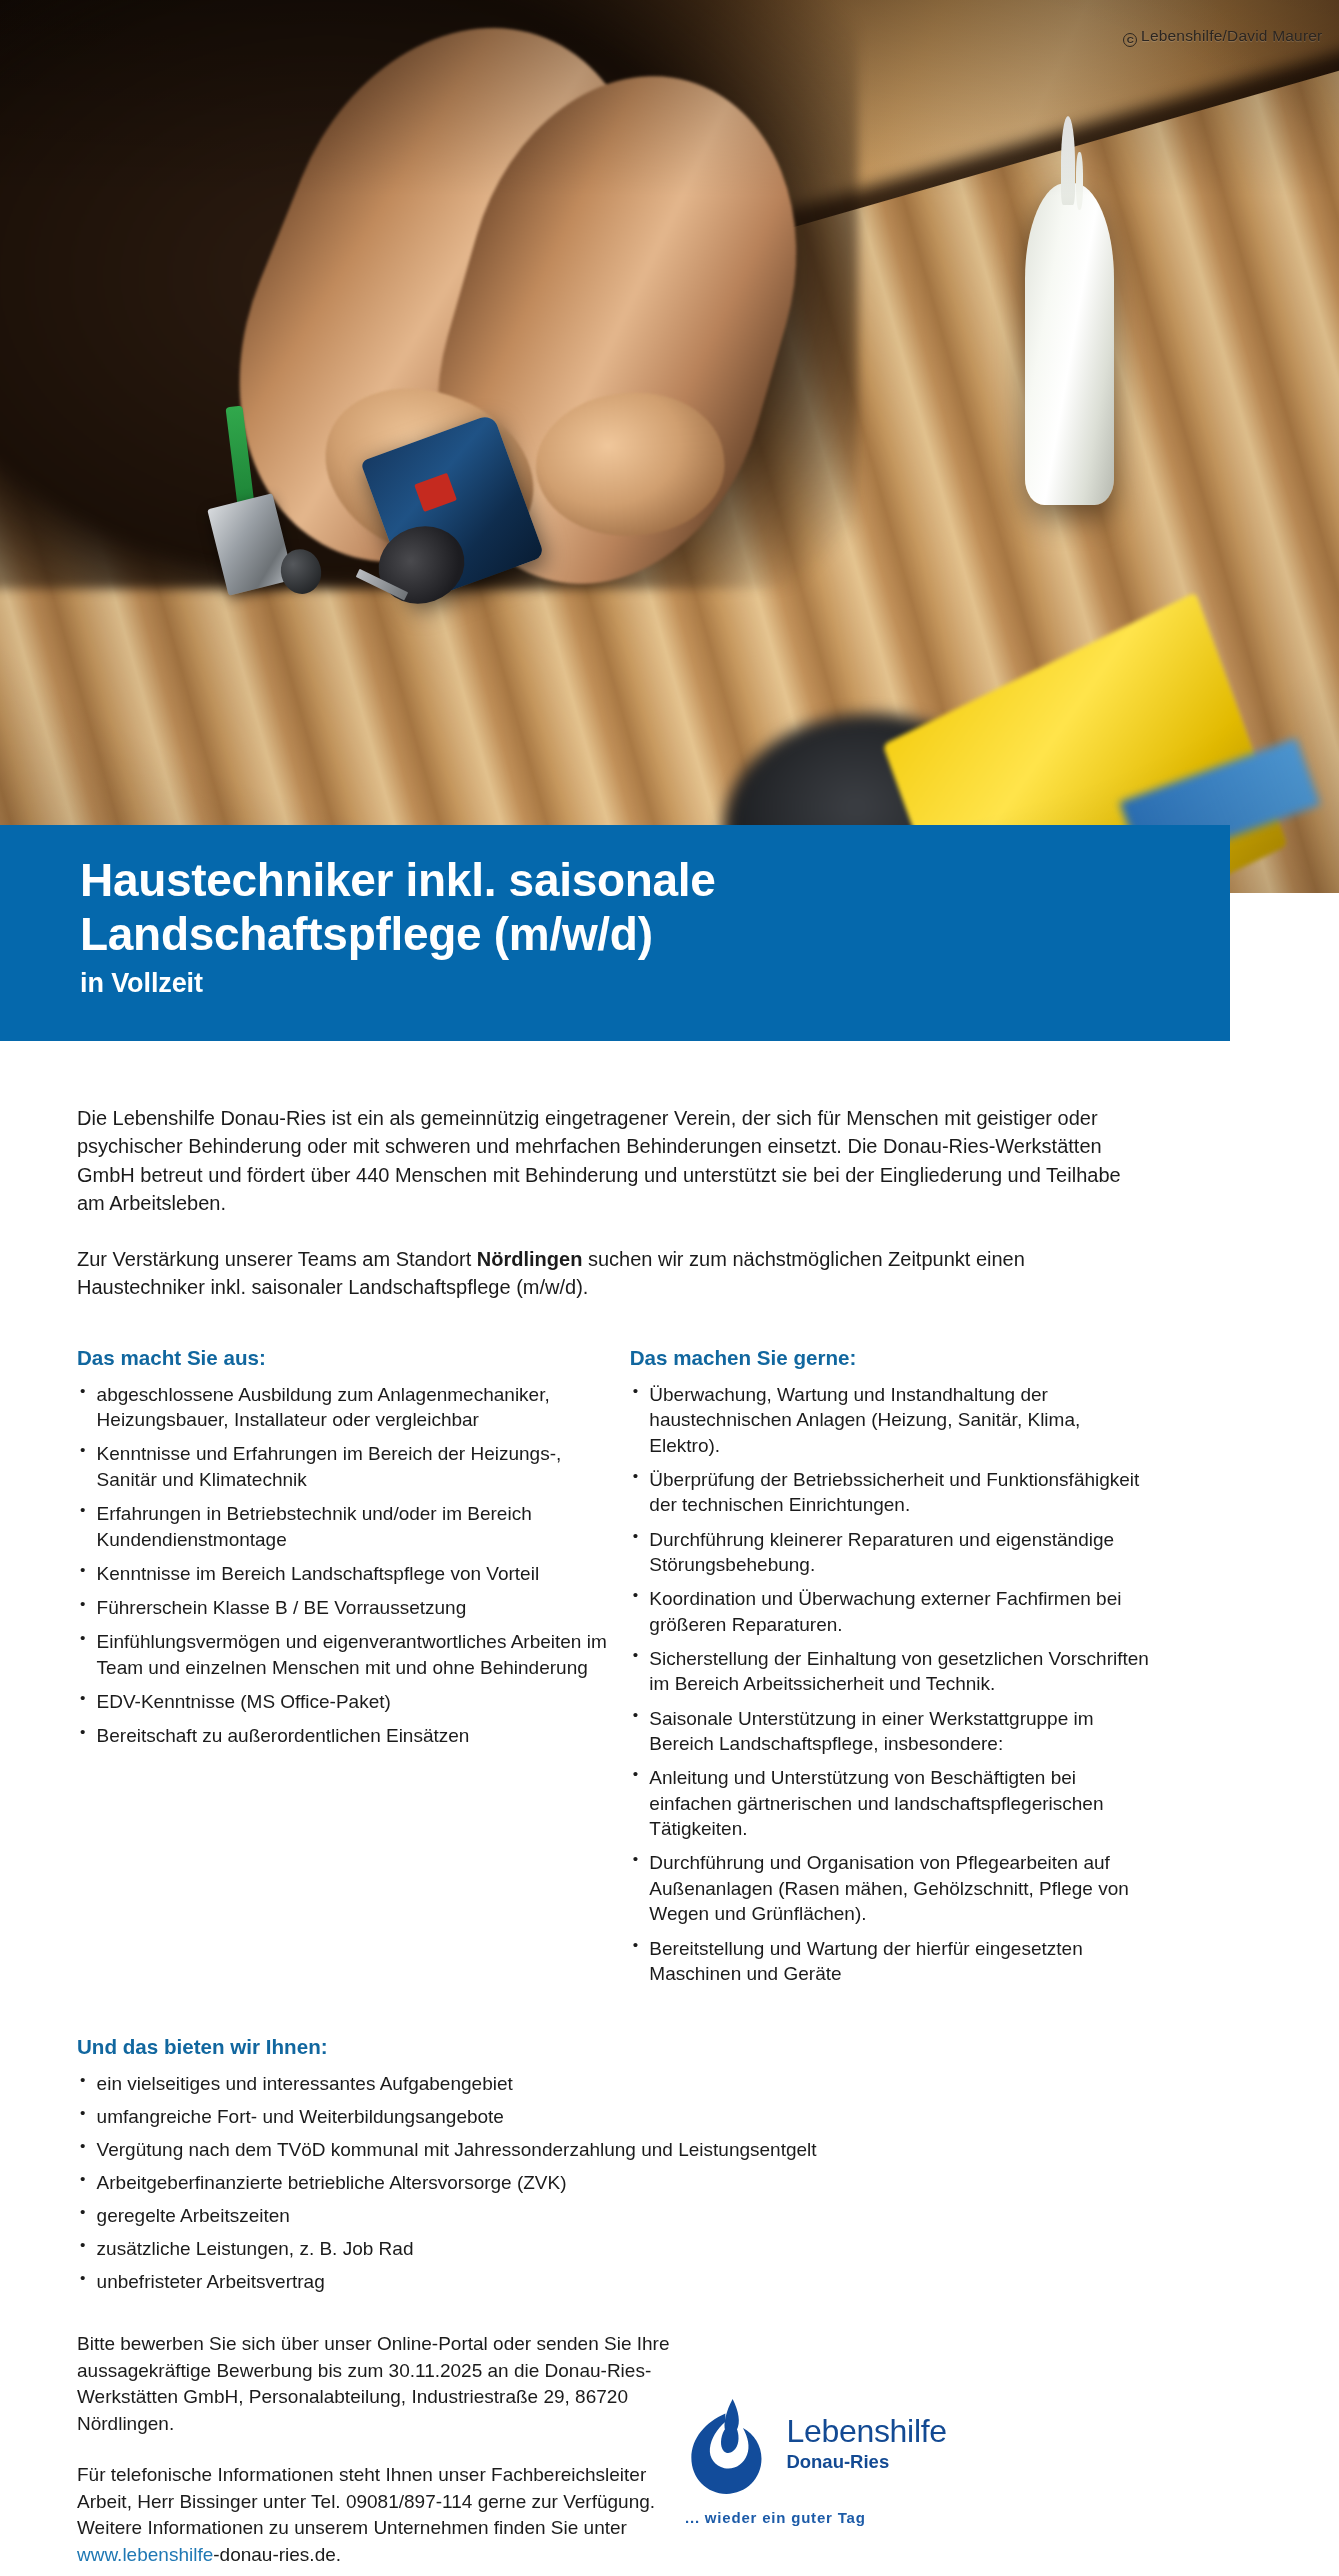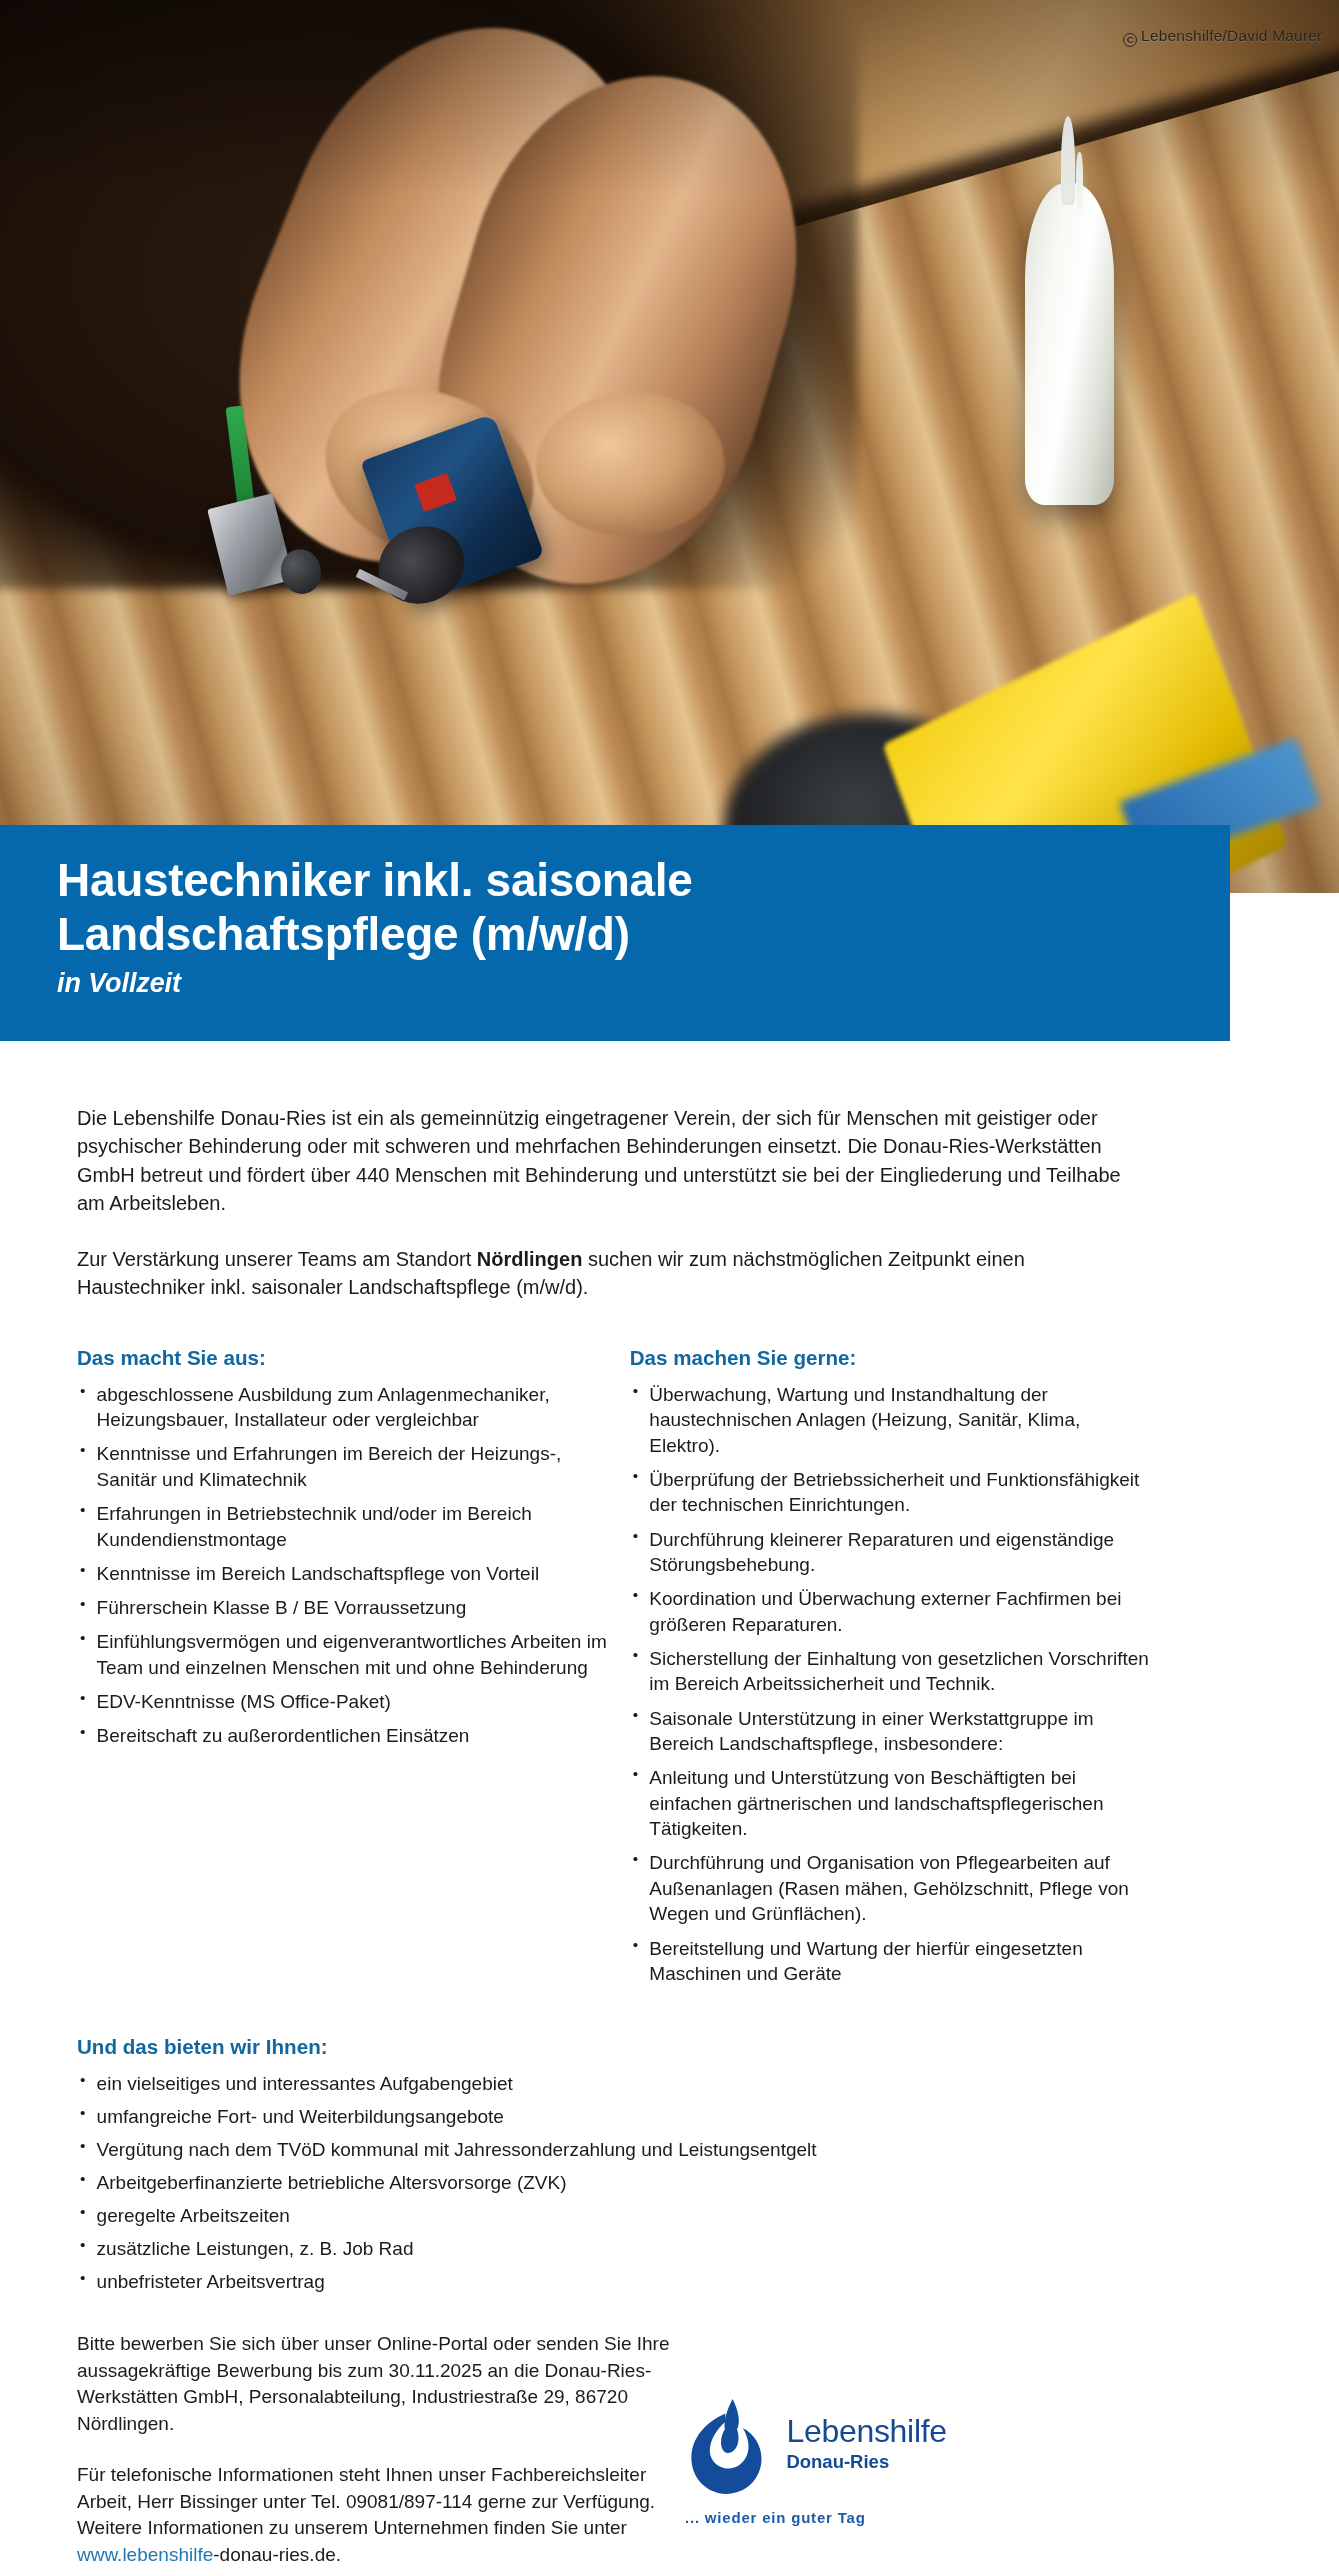--- a/index.html
+++ b/index.html
@@ -210,36 +210,35 @@
     font-weight: 700;
   }
 
   
   .title-banner {
     position: absolute;
     left: 0; top: 825px;
     width: 1230px;
     height: 216px;
     background: #0568AC;
-    padding: 29px 0 0 57px;
+    padding: 29px 0 0 80px;
   }
   .title-line {
     color: #ffffff;
     font-size: 46px;
     font-weight: 700;
     line-height: 1.17;
     letter-spacing: -0.3px;
   }
   .title-sub {
     color: #ffffff;
     font-size: 27px;
     font-weight: 700;
     margin-top: 6.2px;
     letter-spacing: -0.1px;
-    font-style: italic;
   }
 
   
   .body-wrap {
     position: absolute;
     left: 0; top: 1042px;
     width: 1228px;
     padding: 0 77px 0 77px;
   }
 

